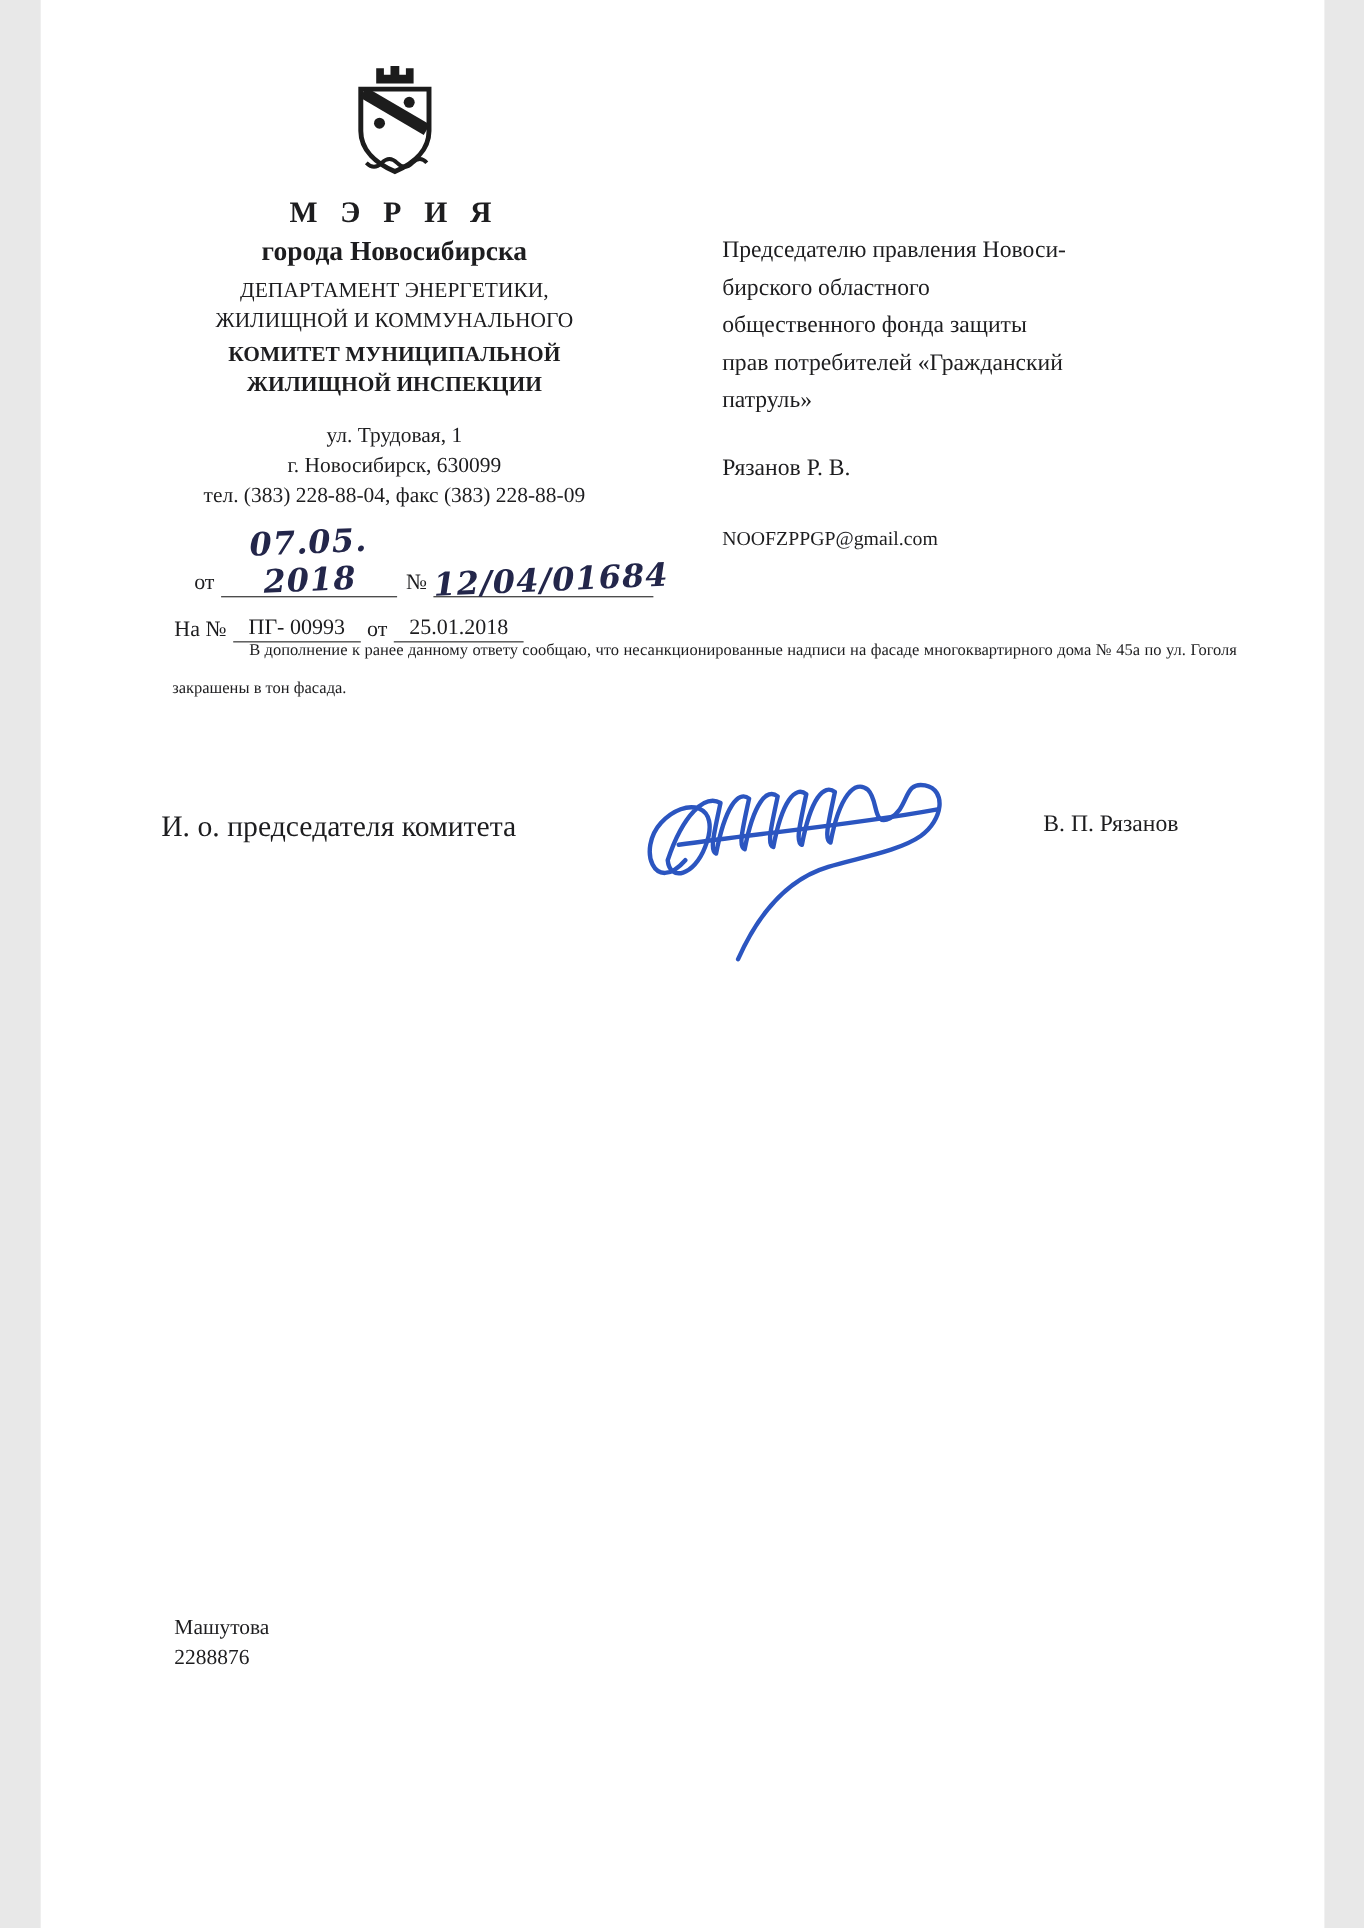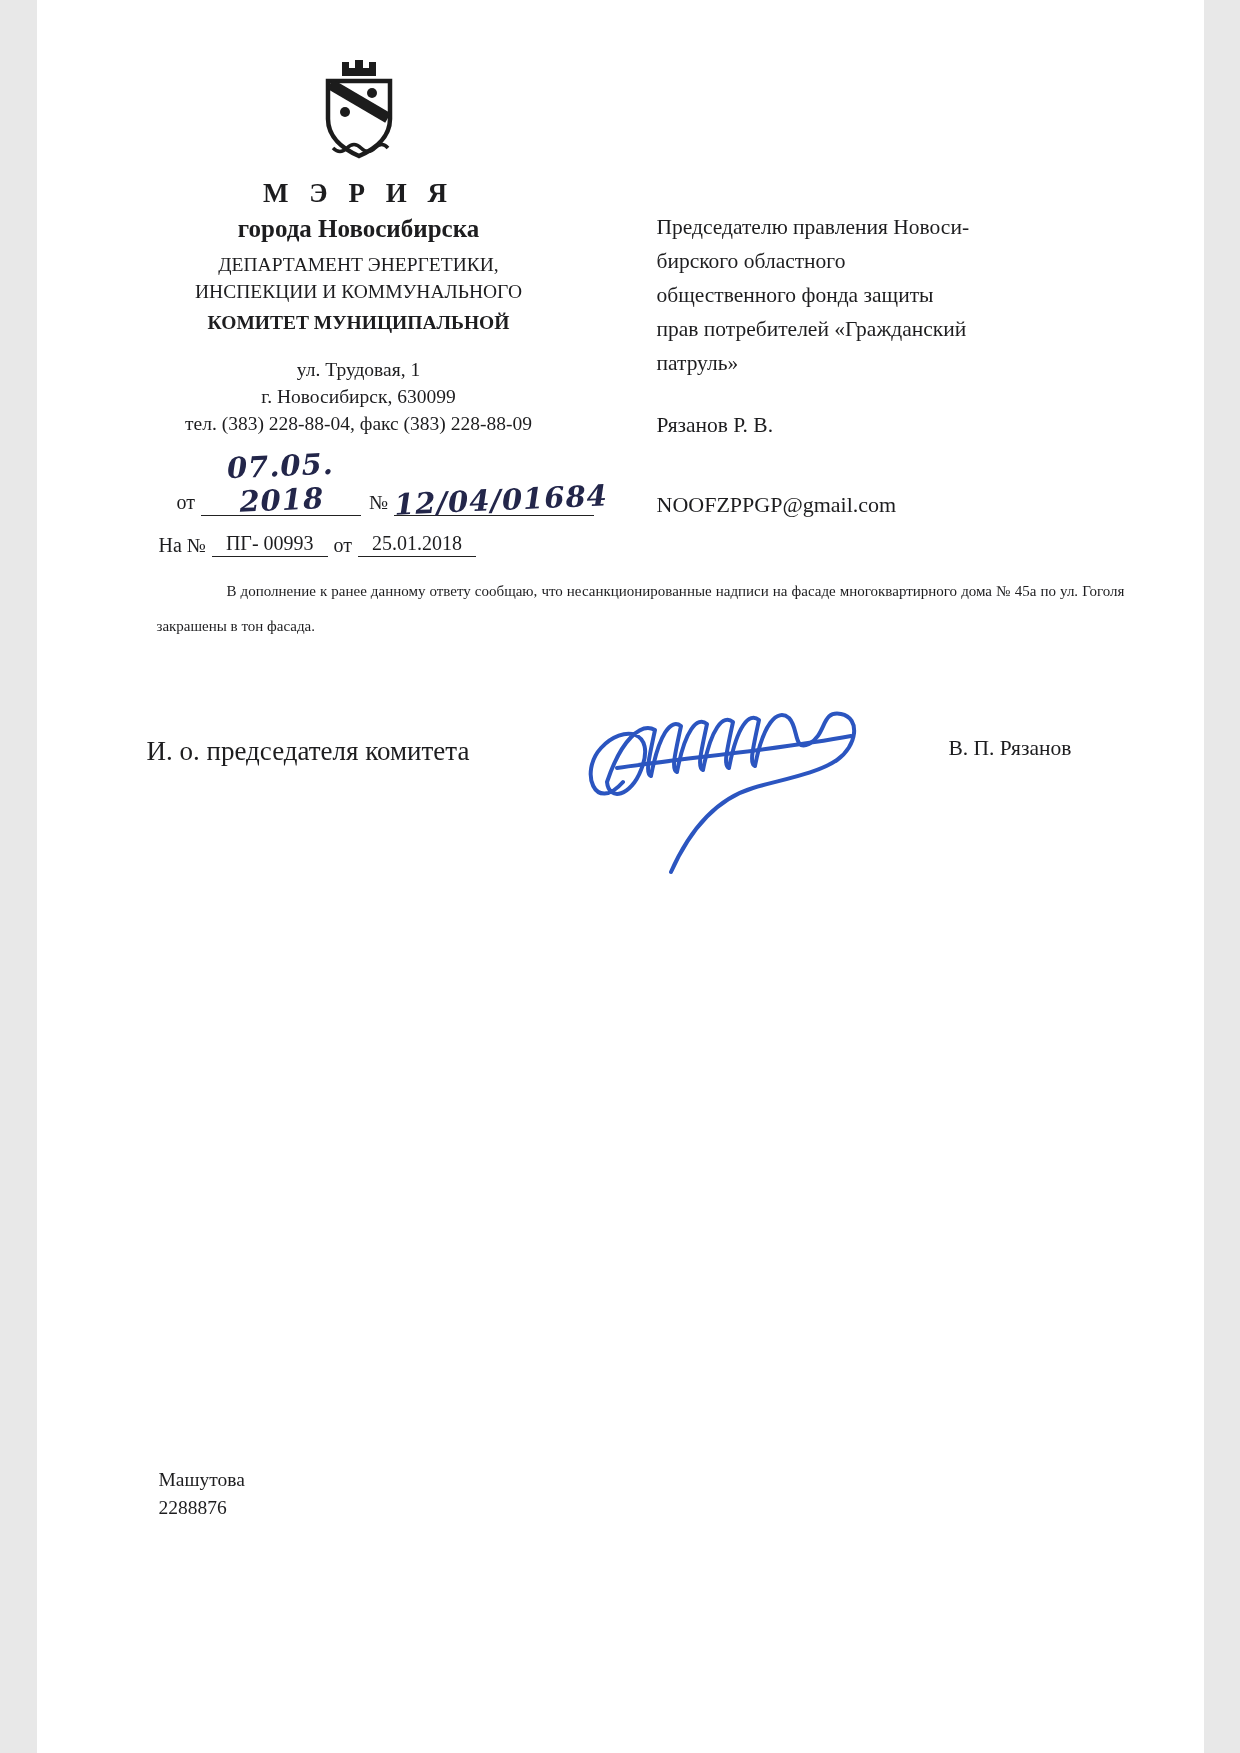--- a/index.html
+++ b/index.html
@@ -49,21 +49,21 @@
   .typed-line{
     display:inline-block;border-bottom:1.5px solid #222;
     padding:0 14px 1px 14px;margin:0 6px;text-align:center;
   }
   
   .addressee{
     position:absolute;left:620px;top:210px;width:400px;
     font-size:21.5px;line-height:34px;text-align:left;
   }
   .addressee .name{margin-top:28px;}
-  .addressee .email{margin-top:46px;font-size:22px;}
+  .addressee .email{margin-top:30px;font-size:18px;}
   
   .body-par{
     position:absolute;left:120px;top:574px;width:968px;
     font-size:15px;line-height:35px;
     text-align:justify;text-indent:70px;
   }
   
   .sig-label{position:absolute;left:110px;top:736px;font-size:27px;}
   .sig-name{position:absolute;left:912px;top:736px;font-size:21.5px;}
   .sig-img{position:absolute;left:528px;top:664px;width:340px;height:235px;}
@@ -91,25 +91,26 @@
 
         <path d="M24 92 q7 7 14 0 q7 -7 14 0 q7 7 14 0 q7 -7 13 0" stroke="#1c1c1c" stroke-width="3.5" fill="none"></path>
       </svg>
     </div>
 
     <div class="org1">М Э Р И Я</div>
     <div class="org2">города Новосибирска</div>
 
     <div class="dept">
       <div>ДЕПАРТАМЕНТ ЭНЕРГЕТИКИ,</div>
-      <div>ИНСПЕКЦИИ И КОММУНАЛЬНОГО</div>
+      <div>ЖИЛИЩНОЙ И КОММУНАЛЬНОГО</div>
     </div>
 
     <div class="committee">
       <div>КОМИТЕТ МУНИЦИПАЛЬНОЙ</div>
+      <div>ЖИЛИЩНОЙ ИНСПЕКЦИИ</div>
     </div>
 
     <div class="addr">
       <div>ул. Трудовая, 1</div>
       <div>г. Новосибирск, 630099</div>
       <div>тел. (383) 228-88-04, факс (383) 228-88-09</div>
     </div>
 
     <div class="refrow">
       <span class="lbl">от</span>

